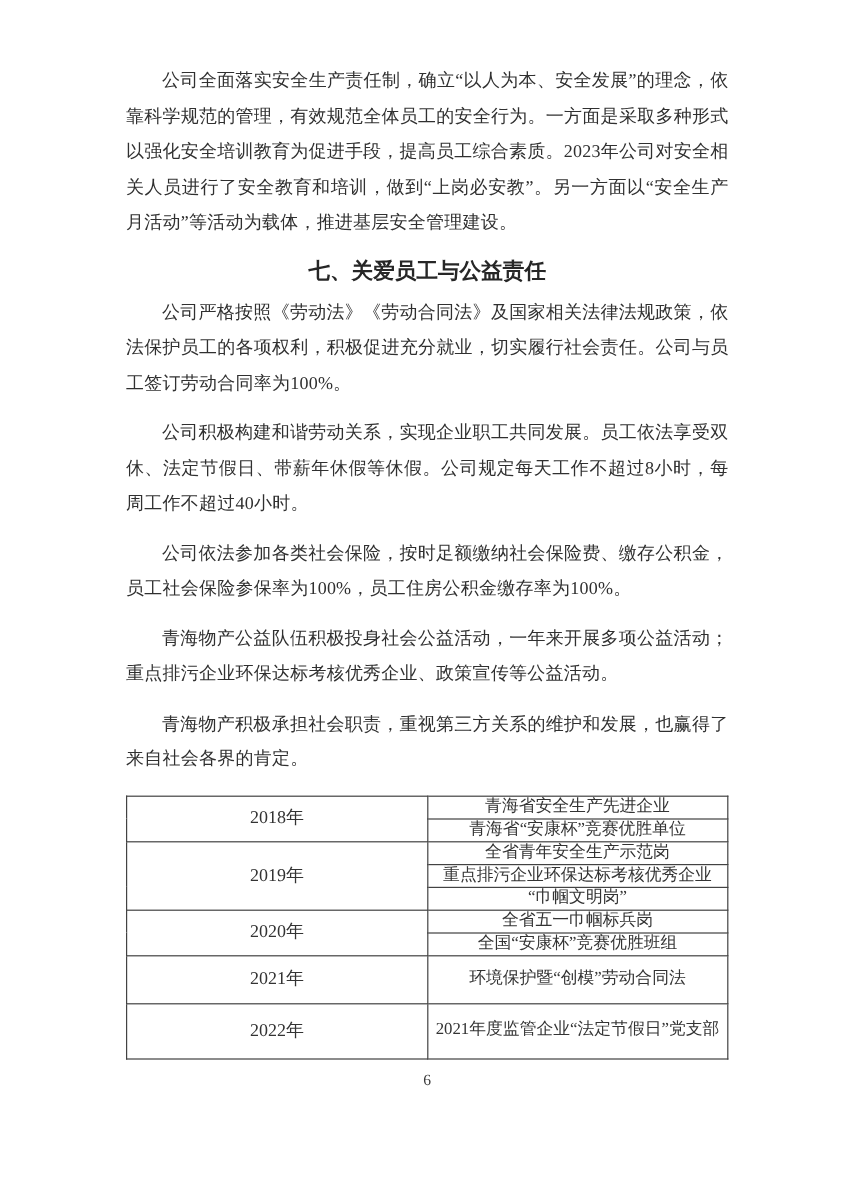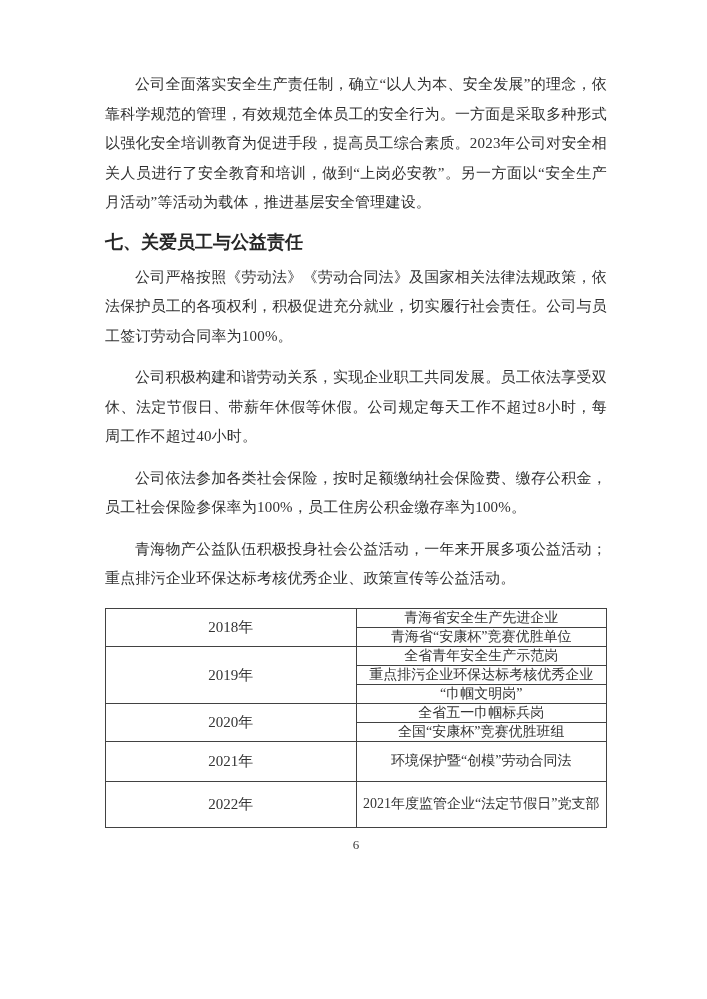--- a/index.html
+++ b/index.html
@@ -6,37 +6,37 @@
   html, body {
     background: #ffffff;
     font-family: "Liberation Serif", "DejaVu Serif", serif;
   }
   .page {
     position: relative;
     width: 707px;
     height: 999px;
     background: #ffffff;
     color: #303030;
-    padding: 70px 100px 0 105px;
+    padding: 54px 100px 0 105px;
     overflow: hidden;
   }
   .para {
     font-size: 15px;
     line-height: 29.5px;
     text-align: justify;
     text-indent: 2em;
     margin-bottom: 12px;
     letter-spacing: 0.2px;
   }
   .section-heading {
     font-family: "Liberation Sans", "DejaVu Sans", sans-serif;
     font-weight: bold;
     font-size: 18px;
     color: #262626;
-    text-align: left;
+    text-align: center;
     margin: 10px 0 9px 0;
   }
   .awards-table {
     width: 100%;
     border-collapse: collapse;
     margin-top: 14px;
   }
   .awards-table td {
     border: 1px solid #424242;
     text-align: center;
@@ -68,20 +68,21 @@
   <p class="para">公司全面落实安全生产责任制，确立“以人为本、安全发展”的理念，依靠科学规范的管理，有效规范全体员工的安全行为。一方面是采取多种形式以强化安全培训教育为促进手段，提高员工综合素质。2023年公司对安全相关人员进行了安全教育和培训，做到“上岗必安教”。另一方面以“安全生产月活动”等活动为载体，推进基层安全管理建设。</p>
 
   <h2 class="section-heading">七、关爱员工与公益责任</h2>
 
   <p class="para">公司严格按照《劳动法》《劳动合同法》及国家相关法律法规政策，依法保护员工的各项权利，积极促进充分就业，切实履行社会责任。公司与员工签订劳动合同率为100%。</p>
   <p class="para">公司积极构建和谐劳动关系，实现企业职工共同发展。员工依法享受双休、法定节假日、带薪年休假等休假。公司规定每天工作不超过8小时，每周工作不超过40小时。</p>
   <p class="para">公司依法参加各类社会保险，按时足额缴纳社会保险费、缴存公积金，员工社会保险参保率为100%，员工住房公积金缴存率为100%。</p>
   <p class="para">青海物产公益队伍积极投身社会公益活动，一年来开展多项公益活动；重点排污企业环保达标考核优秀企业、政策宣传等公益活动。</p>
 
 
+  <p class="para">青海物产积极承担社会职责，重视第三方关系的维护和发展，也赢得了来自社会各界的肯定。</p>
 
   <table class="awards-table">
     <tbody>
       <tr>
         <td class="year-cell" rowspan="2">2018年</td>
         <td>青海省安全生产先进企业</td>
       </tr>
       <tr>
         <td>青海省“安康杯”竞赛优胜单位</td>
       </tr>

